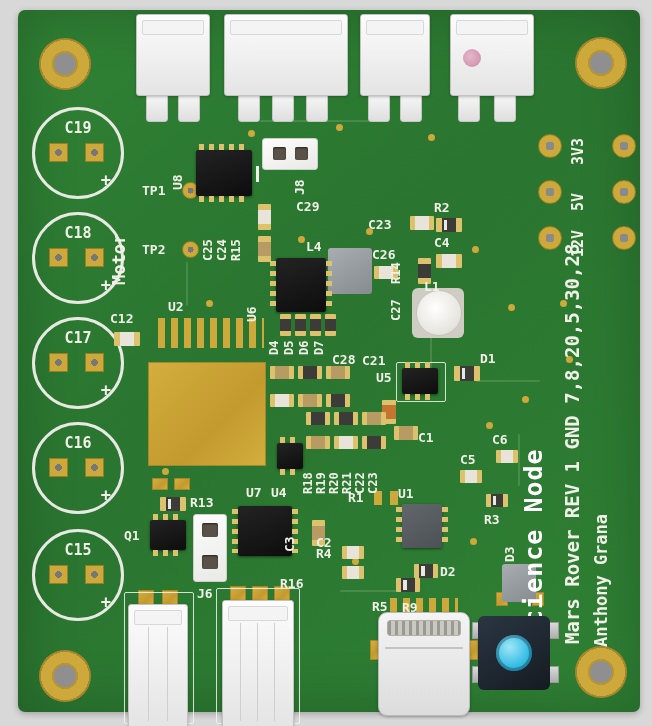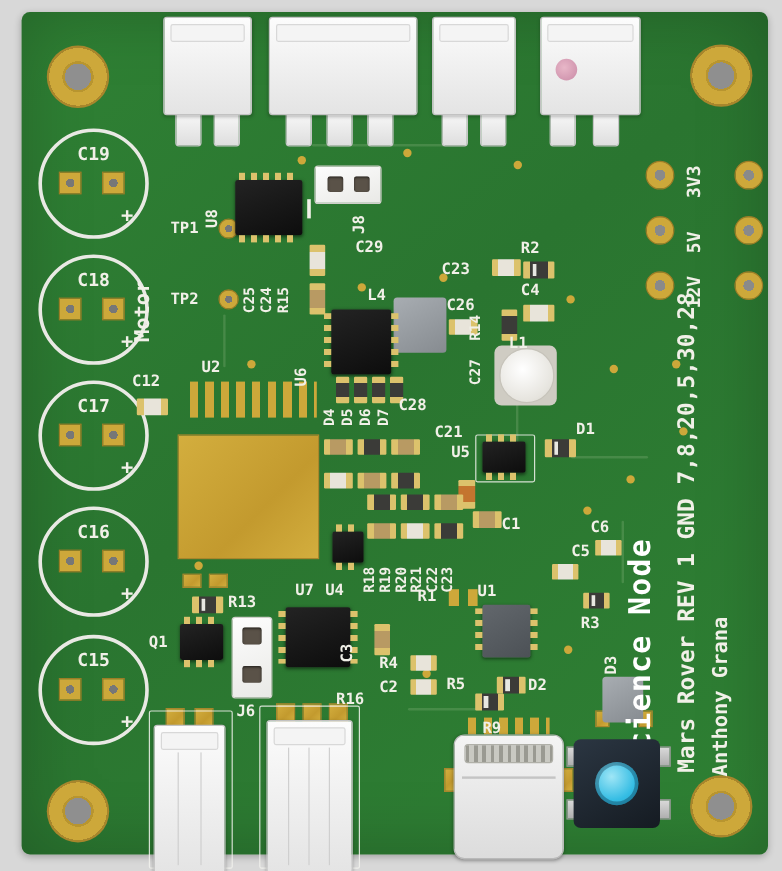--- a/index.html
+++ b/index.html
@@ -199,41 +199,41 @@
   <div class="gold" style="left:148px;top:362px;width:116px;height:102px"></div>
 
   <div class="smd v" style="left:280px;top:314px;width:11px;height:22px;--b:#3b3b38"></div>
   <div class="smd v" style="left:295px;top:314px;width:11px;height:22px;--b:#3b3b38"></div>
   <div class="smd v" style="left:310px;top:314px;width:11px;height:22px;--b:#3b3b38"></div>
   <div class="smd v" style="left:325px;top:314px;width:11px;height:22px;--b:#3b3b38"></div>
   <div class="lbl vlbl f12" style="left:280px;top:343px">D4</div>
   <div class="lbl vlbl f12" style="left:295px;top:343px">D5</div>
   <div class="lbl vlbl f12" style="left:310px;top:343px">D6</div>
   <div class="lbl vlbl f12" style="left:325px;top:343px">D7</div>
-  <div class="lbl" style="left:332px;top:332px">C28</div>
+  <div class="lbl" style="left:332px;top:353px">C28</div>
   <div class="smd" style="left:270px;top:366px;width:24px;height:13px;--b:#b89a63"></div>
   <div class="smd" style="left:298px;top:366px;width:24px;height:13px;--b:#3b3b38"></div>
   <div class="smd" style="left:326px;top:366px;width:24px;height:13px;--b:#b89a63"></div>
   <div class="smd" style="left:270px;top:394px;width:24px;height:13px;--b:#e8e4da"></div>
   <div class="smd" style="left:298px;top:394px;width:24px;height:13px;--b:#b89a63"></div>
   <div class="smd" style="left:326px;top:394px;width:24px;height:13px;--b:#3b3b38"></div>
 
   <div class="lbl" style="left:362px;top:354px">C21</div>
   <div class="lbl" style="left:376px;top:371px">U5</div>
   <div class="outline" style="left:396px;top:362px;width:48px;height:38px"></div>
   <div class="ic pins-tb" style="left:402px;top:368px;width:36px;height:26px"></div>
   <div class="smd v" style="left:382px;top:400px;width:14px;height:24px;--b:#c4752f"></div>
   <div class="lbl" style="left:418px;top:431px">C1</div>
   <div class="smd" style="left:394px;top:426px;width:24px;height:14px;--b:#b89a63"></div>
   <div class="lbl" style="left:480px;top:352px">D1</div>
   <div class="smd stripe" style="left:454px;top:366px;width:26px;height:15px;--b:#3b3b38"></div>
 
   <div class="lbl" style="left:492px;top:433px">C6</div>
   <div class="smd" style="left:496px;top:450px;width:22px;height:13px;--b:#e8e4da"></div>
-  <div class="lbl" style="left:476px;top:453px">C5</div>
+  <div class="lbl" style="left:460px;top:453px">C5</div>
   <div class="smd" style="left:460px;top:470px;width:22px;height:13px;--b:#e8e4da"></div>
   <div class="smd stripe" style="left:486px;top:494px;width:22px;height:13px;--b:#3b3b38"></div>
   <div class="lbl" style="left:484px;top:513px">R3</div>
 
   <div class="smd" style="left:306px;top:412px;width:24px;height:13px;--b:#3b3b38"></div>
   <div class="smd" style="left:334px;top:412px;width:24px;height:13px;--b:#3b3b38"></div>
   <div class="smd" style="left:362px;top:412px;width:24px;height:13px;--b:#b89a63"></div>
   <div class="smd" style="left:306px;top:436px;width:24px;height:13px;--b:#b89a63"></div>
   <div class="smd" style="left:334px;top:436px;width:24px;height:13px;--b:#e8e4da"></div>
   <div class="smd" style="left:362px;top:436px;width:24px;height:13px;--b:#3b3b38"></div>
@@ -261,24 +261,24 @@
     <div class="slot" style="left:8px;top:40px;width:16px;height:14px"></div>
   </div>
   <div class="lbl" style="left:197px;top:587px">J6</div>
 
   <div class="lbl" style="left:348px;top:491px">R1</div>
   <div class="pad2" style="left:374px;top:491px;width:24px;height:14px"></div>
   <div class="lbl" style="left:398px;top:487px">U1</div>
   <div class="ic pins-lr" style="left:402px;top:504px;width:40px;height:44px;background:linear-gradient(150deg,#62676c,#4c5156)"></div>
   <div class="lbl" style="left:316px;top:547px">R4</div>
   <div class="smd" style="left:342px;top:546px;width:22px;height:13px;--b:#e8e4da"></div>
-  <div class="lbl" style="left:316px;top:567px">C2</div>
+  <div class="lbl" style="left:316px;top:536px">C2</div>
   <div class="smd" style="left:342px;top:566px;width:22px;height:13px;--b:#e8e4da"></div>
   <div class="lbl" style="left:280px;top:577px">R16</div>
-  <div class="lbl" style="left:372px;top:564px">R5</div>
+  <div class="lbl" style="left:372px;top:600px">R5</div>
   <div class="smd stripe" style="left:396px;top:578px;width:24px;height:14px;--b:#3b3b38"></div>
   <div class="lbl" style="left:440px;top:565px">D2</div>
   <div class="smd stripe" style="left:414px;top:564px;width:24px;height:14px;--b:#3b3b38"></div>
   <div class="lbl" style="left:402px;top:601px">R9</div>
   <div class="lbl vlbl" style="left:516px;top:549px">D3</div>
   <div class="graybox" style="left:502px;top:564px;width:34px;height:38px"></div>
   <div class="gold" style="left:496px;top:592px;width:10px;height:12px"></div>
   <div class="gold" style="left:532px;top:592px;width:10px;height:12px"></div>
 
   <div class="outline" style="left:124px;top:592px;width:68px;height:130px"></div>

